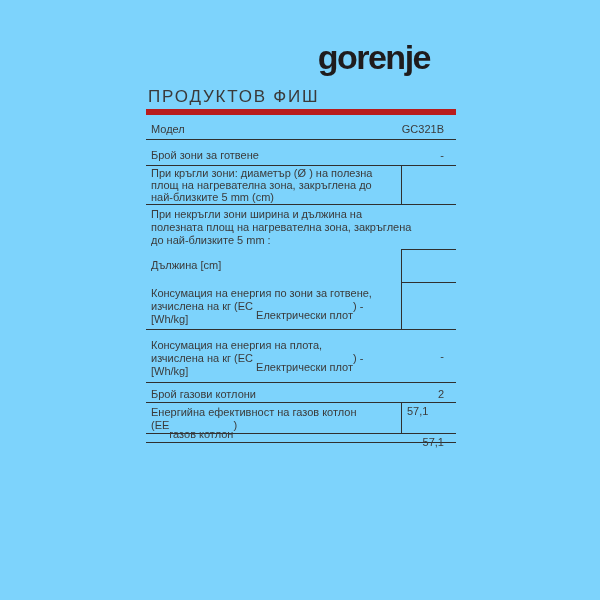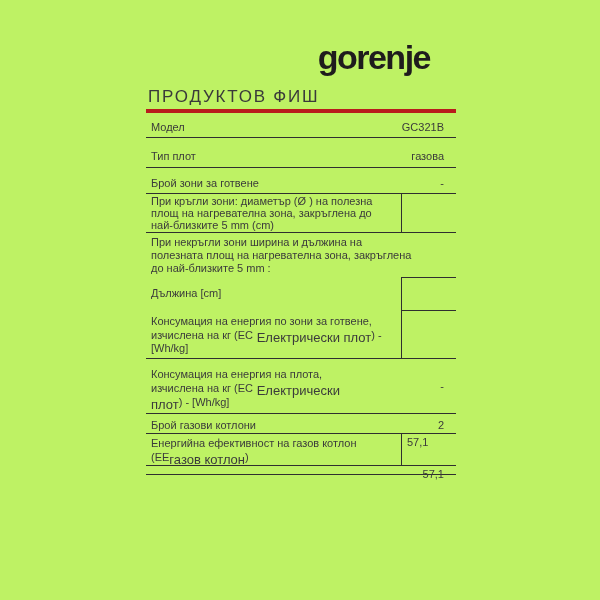--- a/index.html
+++ b/index.html
@@ -1,41 +1,41 @@
 <!DOCTYPE html>
 <html><head>
 <meta charset="utf-8">
 <style>
   html,body{margin:0;padding:0;background:#ffffff;}
   .page{
-    position:relative;width:600px;height:600px;background:#bef264;
+    position:relative;width:600px;height:600px;background:#7dd3fc;
     font-family:"Liberation Sans",sans-serif;color:#3b3b3b;
     font-size:11px;line-height:13px;overflow:hidden;
   }
   .content{position:absolute;left:146px;top:40px;width:310px;}
   .logo{
     text-align:right;padding-right:26px;font-size:34px;line-height:34px;
     font-weight:bold;color:#1f1c1d;letter-spacing:-1.5px;
   }
   .title{
     margin-top:14px;font-size:17px;line-height:18px;letter-spacing:1.8px;
-    color:#3a3a3a;padding:0 0 3px 2px;border-bottom:4px solid #b91c1c;
+    color:#3a3a3a;padding:0 0 3px 2px;border-bottom:6px solid #b91c1c;
   }
   .row{position:relative;border-bottom:1px solid #2f2f2f;box-sizing:border-box;}
   .row-plain,.row-spacer{border-bottom:none;}
   .row-simple{display:flex;justify-content:space-between;align-items:flex-end;}
   .row-simple .label,.row-simple .value{padding:0;}
   .row-para .value{position:absolute;right:12px;top:50%;transform:translateY(-50%);}
   .label{display:block;}
   .value{white-space:nowrap;}
   .cell{
     position:absolute;top:0;right:0;bottom:0;width:55px;box-sizing:border-box;
     border-left:1px solid #2f2f2f;padding:2px 0 0 5px;
   }
-  .sub{font-size:13px;position:relative;top:3px;letter-spacing:0;}
+  .sub{font-size:11px;position:relative;top:9px;letter-spacing:0;}
   
   [data-name="row-model"]{padding:8px 12px 3px 5px;}
   [data-name="row-hob-type"]{padding:12px 12px 4px 5px;}
   [data-name="row-cooking-zones-count"]{padding:9px 12px 3px 5px;}
   [data-name="row-heating-technology"] .label{padding:6px 0 3px 5px;max-width:262px;}
   [data-name="row-round-zones-diameter"] .label{padding:1px 62px 1px 5px;line-height:12px;}
   [data-name="row-non-round-zones-intro"] .label{padding:3px 0 2px 5px;max-width:266px;}
   [data-name="row-length"]{height:34px;border-bottom:none;}
   [data-name="row-length"] .label{padding:10px 62px 0 5px;}
   [data-name="row-length"] .cell{border-top:1px solid #2f2f2f;border-bottom:1px solid #2f2f2f;}
@@ -52,24 +52,20 @@
 <body>
 
 <div class="page" data-name="product-fiche-page">
   <div class="content" data-name="fiche-content">
     <div class="logo" data-name="gorenje-logo">gorenje</div>
     <div class="title" data-name="page-title">ПРОДУКТОВ ФИШ</div>
     <div data-name="fiche-table">
         <div class="row row-simple" data-name="row-model">
           <div class="label" data-name="row-label"><span data-name="label-text">Модел</span></div>
           <div class="value" data-name="row-value">GC321B</div>
-        </div>
-        <div class="row row-simple" data-name="row-hob-type">
-          <div class="label" data-name="row-label"><span data-name="label-text">Тип плот</span></div>
-          <div class="value" data-name="row-value">газова</div>
         </div>
         <div class="row row-simple" data-name="row-cooking-zones-count">
           <div class="label" data-name="row-label"><span data-name="label-text">Брой зони за готвене</span></div>
           <div class="value" data-name="row-value">-</div>
         </div>
         <div class="row row-boxed" data-name="row-round-zones-diameter">
           <div class="label" data-name="row-label"><span data-name="label-text">При кръгли зони: диаметър (Ø ) на полезна площ на нагревателна зона, закръглена до най-близките 5 mm (cm)</span></div>
           <div class="cell" data-name="value-box"></div>
         </div>
         <div class="row row-plain" data-name="row-non-round-zones-intro">

